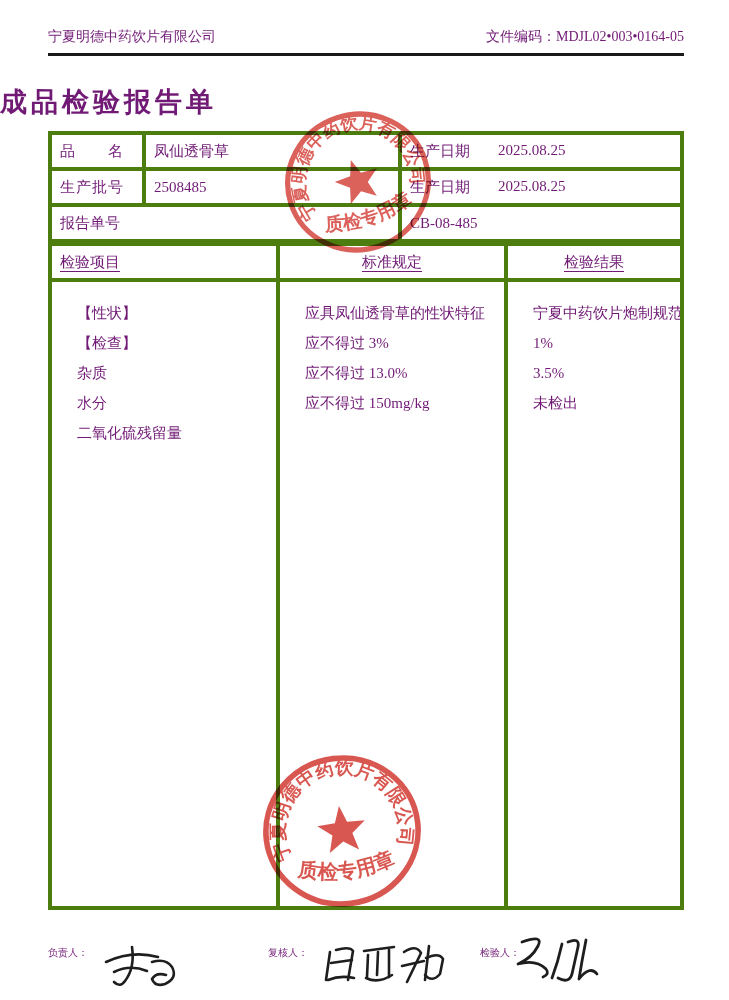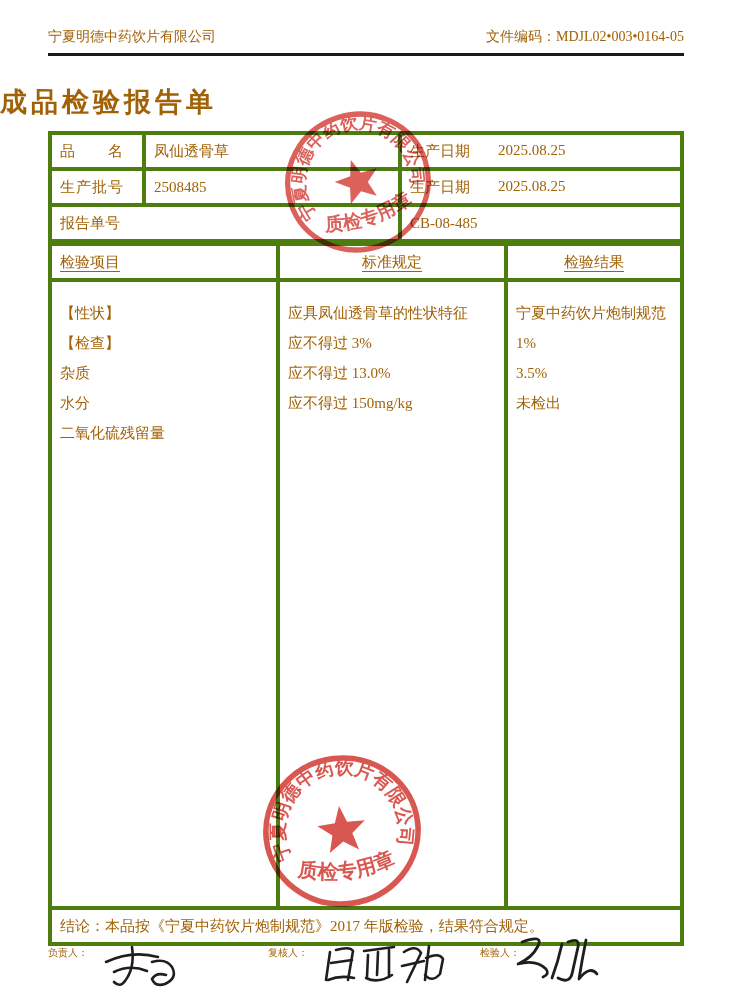--- a/index.html
+++ b/index.html
@@ -1,18 +1,18 @@
 <!DOCTYPE html>
 <html><head>
 <meta charset="utf-8">
 <style>
   html,body{margin:0;padding:0;background:#ffffff;}
   .page{
     position:relative;width:729px;height:1000px;background:#ffffff;
-    font-family:"Liberation Serif","DejaVu Serif",serif;color:#a16207;
+    font-family:"Liberation Serif","DejaVu Serif",serif;color:#701a75;
     overflow:hidden;
   }
   
   .header{
     position:absolute;left:48px;top:28px;width:636px;
     display:flex;justify-content:space-between;align-items:flex-end;
     font-size:14px;padding-bottom:7px;border-bottom:3px solid #1a1a1a;
   }
   .doc-code{white-space:nowrap;}
   
@@ -29,21 +29,21 @@
   .info-table .c-value{width:236px;}
   .right-pair{display:flex;align-items:flex-start;}
   .right-pair .dlabel{width:88px;flex:none;}
   .main-table{margin-top:-1px;}
   .main-table .c1{width:208px;}
   .main-table .c2{width:208px;}
   .hdr-row td{height:32px;}
   .hdr-row .u{text-decoration:underline;text-underline-offset:4px;}
   .hdr-c{text-align:center;font-family:Liberation Mono, monospace;}
   .body-row td{height:608px;vertical-align:top;padding-top:16px;line-height:30px;}
-  .body-row .line{white-space:nowrap;}
+  .body-row .line{white-space:nowrap;margin-left:17px;}
   .concl-row td{height:32px;}
   
   .signatures{position:absolute;left:48px;top:944px;width:640px;height:56px;font-size:10px;}
   .sig-label{position:absolute;top:2px;white-space:nowrap;}
   .lbl-resp{left:0;}
   .lbl-rev{left:220px;}
   .lbl-insp{left:408px;margin-left:24px;}
   .sig-svg{position:absolute;}
   .sig1{left:44px;top:-4px;}
   .sig2{left:272px;top:-8px;}
@@ -122,23 +122,20 @@
           <div class="line">应不得过 13.0%</div>
           <div class="line">应不得过 150mg/kg</div>
         </td>
         <td>
           <div class="line">宁夏中药饮片炮制规范</div>
           <div class="line"></div>
           <div class="line">1%</div>
           <div class="line">3.5%</div>
           <div class="line">未检出</div>
         </td>
-      </tr>
-      <tr class="concl-row">
-        <td colspan="3">结论：本品按《宁夏中药饮片炮制规范》2017 年版检验，结果符合规定。</td>
       </tr>
     </tbody>
       </table>
   </div>
 
   <div class="signatures">
     <span class="sig-label lbl-resp">负责人：</span>
     <svg class="sig-svg sig1" width="110" height="58" viewBox="0 0 110 58">
       <g fill="none" stroke="#1e1e1e" stroke-width="2.6" stroke-linecap="round" stroke-linejoin="round">
         <path d="M14 22 Q40 10 66 17"></path>

